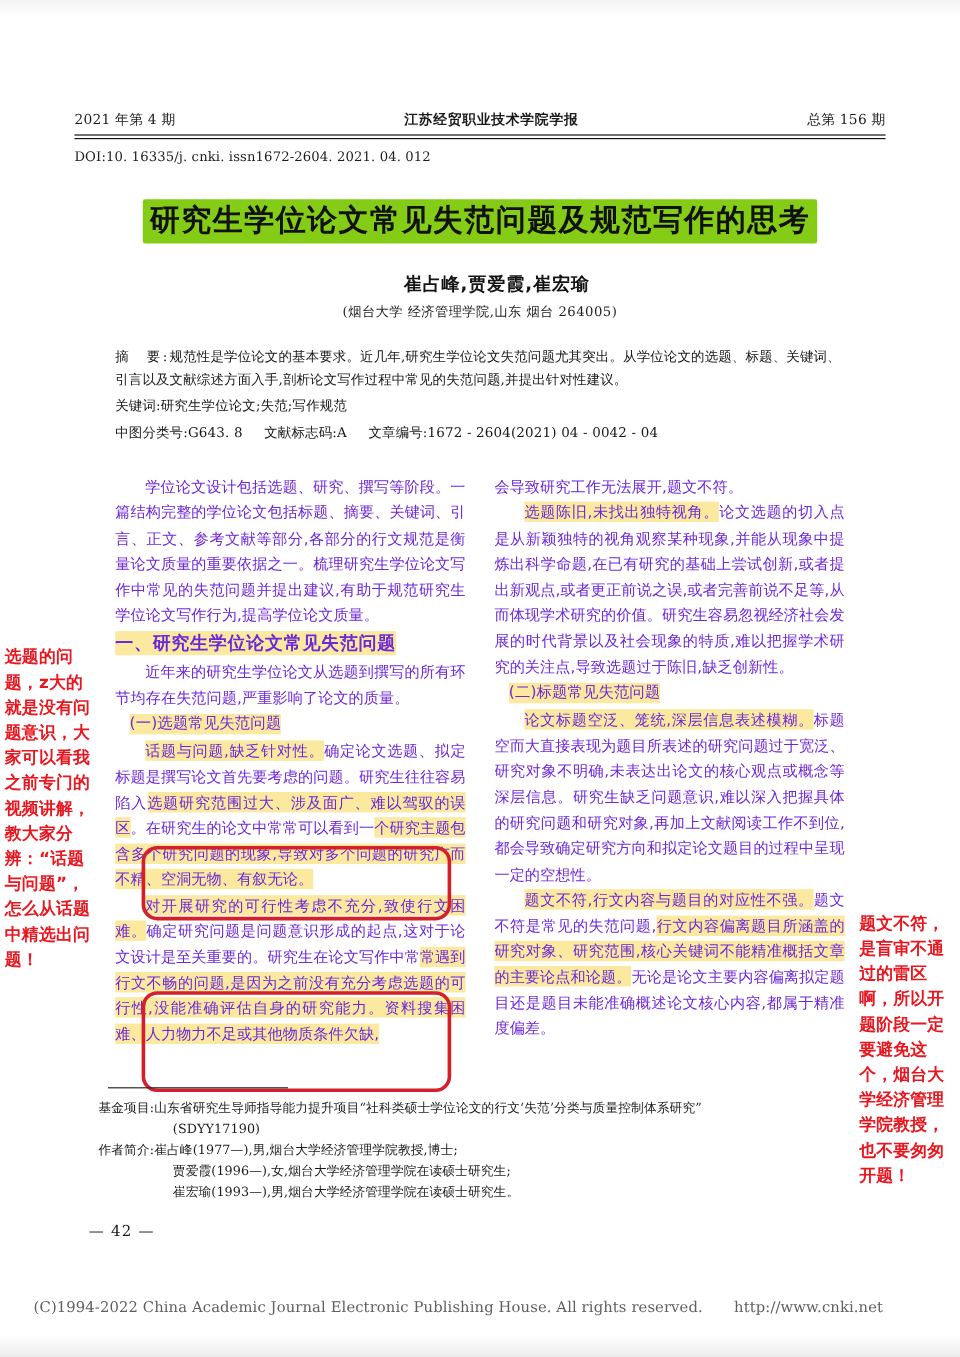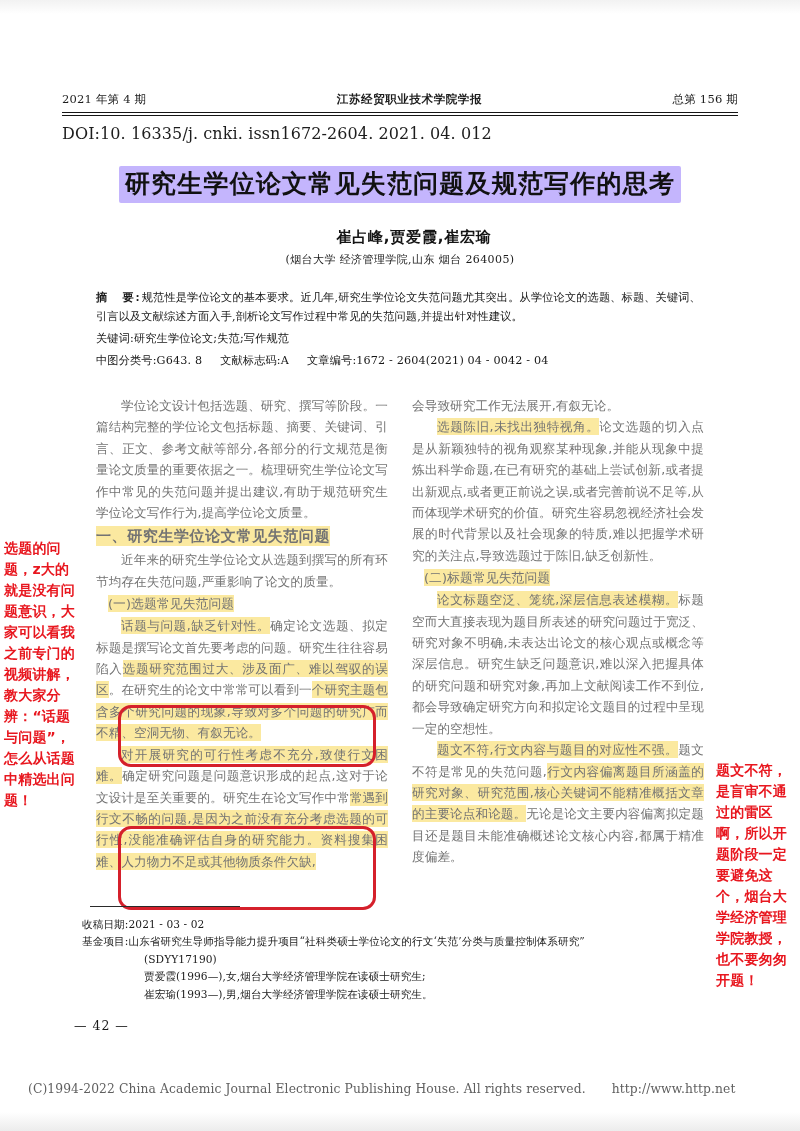--- a/index.html
+++ b/index.html
@@ -41,39 +41,39 @@
     position: absolute;
     left: 62px; top: 112px; width: 676px; height: 4px;
     border-top: 1.6px solid #151515;
     border-bottom: 1px solid #151515;
     box-sizing: border-box;
   }
   .doi {
     position: absolute;
     left: 62px; top: 124px;
     font-family: "DejaVu Serif", "Liberation Serif", serif;
-    font-size: 16px;
+    font-size: 11px;
     color: #1d1d1d;
     letter-spacing: .1px;
   }
   
   .title-wrap {
     position: absolute;
     left: 0; top: 166px; width: 800px;
     text-align: center;
   }
   .title {
     display: inline-block;
     font-family: "DejaVu Sans", "Liberation Sans", sans-serif;
     font-size: 25px;
     font-weight: bold;
     color: #111;
     letter-spacing: 1.2px;
     padding: 2px 6px 4px 6px;
-    background: #c4b5fd;
+    background: #84cc16;
     border-radius: 2px;
     line-height: 1.25;
   }
   .authors {
     position: absolute;
     left: 0; top: 228px; width: 800px;
     text-align: center;
     font-family: "DejaVu Sans", "Liberation Sans", sans-serif;
     font-size: 15px;
     font-weight: bold;
@@ -94,33 +94,33 @@
   .abs-block {
     position: absolute;
     left: 96px; top: 288px; width: 608px;
     font-family: "DejaVu Serif", "Liberation Serif", serif;
     font-size: 11.2px;
     color: #171717;
     line-height: 1.72;
     letter-spacing: .15px;
   }
   .abs-line { white-space: normal; }
-  .abs-label { font-weight: bold; letter-spacing: 2px; }
+  .abs-label { font-weight: normal; letter-spacing: 2px; }
   .abs-kw { margin-top: 2px; }
   .abs-cls { margin-top: 3px; }
   .abs-cls span.gap { display: inline-block; width: 18px; }
   
   .col {
     position: absolute;
     top: 395px;
     width: 292px;
     font-family: "DejaVu Sans", "Liberation Sans", sans-serif;
     font-size: 12.6px;
     line-height: 21.4px;
-    color: #737373;
+    color: #6d28d9;
     letter-spacing: .1px;
     text-align: justify;
   }
   .col.left  { left: 96px; }
   .col.right { left: 412px; }
   .col p { margin: 0; }
   .ind { text-indent: 25px; }
   .sec-h1 {
     font-size: 15px;
     font-weight: bold;
@@ -243,46 +243,46 @@
     <p class="ind">近年来的研究生学位论文从选题到撰写的所有环节均存在失范问题,严重影响了论文的质量。</p>
 
     <p class="sec-h2"><span class="hl">(一)选题常见失范问题</span></p>
 
     <p class="ind"><span class="hl">话题与问题,缺乏针对性。</span><span>确定论文选题、拟定标题是撰写论文首先要考虑的问题。研究生往往容易陷入</span><span class="hl">选题研究范围过大、涉及面广、难以驾驭的误区</span><span>。在研究生的论文中常常可以看到一</span><span class="hl">个研究主题包含多个研究问题的现象,导致对多个问题的研究广而不精、空洞无物、有叙无论。</span></p>
 
     <p class="ind"><span class="hl">对开展研究的可行性考虑不充分,致使行文困难。</span><span>确定研究问题是问题意识形成的起点,这对于论文设计是至关重要的。研究生在论文写作中常</span><span class="hl">常遇到行文不畅的问题,是因为之前没有充分考虑选题的可行性,没能准确评估自身的研究能力。资料搜集困难、人力物力不足或其他物质条件欠缺,</span></p>
   </div>
 
   <div class="col right">
-    <p>会导致研究工作无法展开,有叙无论。</p>
+    <p>会导致研究工作无法展开,题文不符。</p>
 
     <p class="ind"><span class="hl">选题陈旧,未找出独特视角。</span><span>论文选题的切入点是从新颖独特的视角观察某种现象,并能从现象中提炼出科学命题,在已有研究的基础上尝试创新,或者提出新观点,或者更正前说之误,或者完善前说不足等,从而体现学术研究的价值。研究生容易忽视经济社会发展的时代背景以及社会现象的特质,难以把握学术研究的关注点,导致选题过于陈旧,缺乏创新性。</span></p>
 
     <p class="sec-h2"><span class="hl">(二)标题常见失范问题</span></p>
 
     <p class="ind"><span class="hl">论文标题空泛、笼统,深层信息表述模糊。</span><span>标题空而大直接表现为题目所表述的研究问题过于宽泛、研究对象不明确,未表达出论文的核心观点或概念等深层信息。研究生缺乏问题意识,难以深入把握具体的研究问题和研究对象,再加上文献阅读工作不到位,都会导致确定研究方向和拟定论文题目的过程中呈现一定的空想性。</span></p>
 
     <p class="ind"><span class="hl">题文不符,行文内容与题目的对应性不强。</span><span>题文不符是常见的失范问题,</span><span class="hl">行文内容偏离题目所涵盖的研究对象、研究范围,核心关键词不能精准概括文章的主要论点和论题。</span><span>无论是论文主要内容偏离拟定题目还是题目未能准确概述论文核心内容,都属于精准度偏差。</span></p>
   </div>
 
   <div class="redbox" style="left:118px; top:705px; width:258px; height:62px;"></div>
   <div class="redbox" style="left:118px; top:826px; width:258px; height:84px;"></div>
 
   <div class="margin-note left">选题的问题，z大的就是没有问题意识，大家可以看我之前专门的视频讲解，教大家分辨：“话题与问题”，怎么从话题中精选出问题！</div>
   <div class="margin-note right">题文不符，是盲审不通过的雷区啊，所以开题阶段一定要避免这个，烟台大学经济管理学院教授，也不要匆匆开题！</div>
 
   <div class="fn-rule"></div>
   <div class="footnotes">
-    <div><span>收稿日期:</span><span>2021 - 03 - 02</span></div>
     <div class="hang"><span>基金项目:</span><span>山东省研究生导师指导能力提升项目“社科类硕士学位论文的行文‘失范’分类与质量控制体系研究”</span></div>
     <div class="sub">(SDYY17190)</div>
+    <div class="hang"><span>作者简介:</span><span>崔占峰(1977—),男,烟台大学经济管理学院教授,博士;</span></div>
     <div class="sub">贾爱霞(1996—),女,烟台大学经济管理学院在读硕士研究生;</div>
     <div class="sub">崔宏瑜(1993—),男,烟台大学经济管理学院在读硕士研究生。</div>
   </div>
 
   <div class="pagenum">— 42 —</div>
 
   <div class="cnki">
-    <span>(C)1994-2022 China Academic Journal Electronic Publishing House. All rights reserved.</span><span class="url">http://www.http.net</span>
+    <span>(C)1994-2022 China Academic Journal Electronic Publishing House. All rights reserved.</span><span class="url">http://www.cnki.net</span>
   </div>
 
   <div class="bottom-shade"></div>
 </div>
 
 </body></html>

